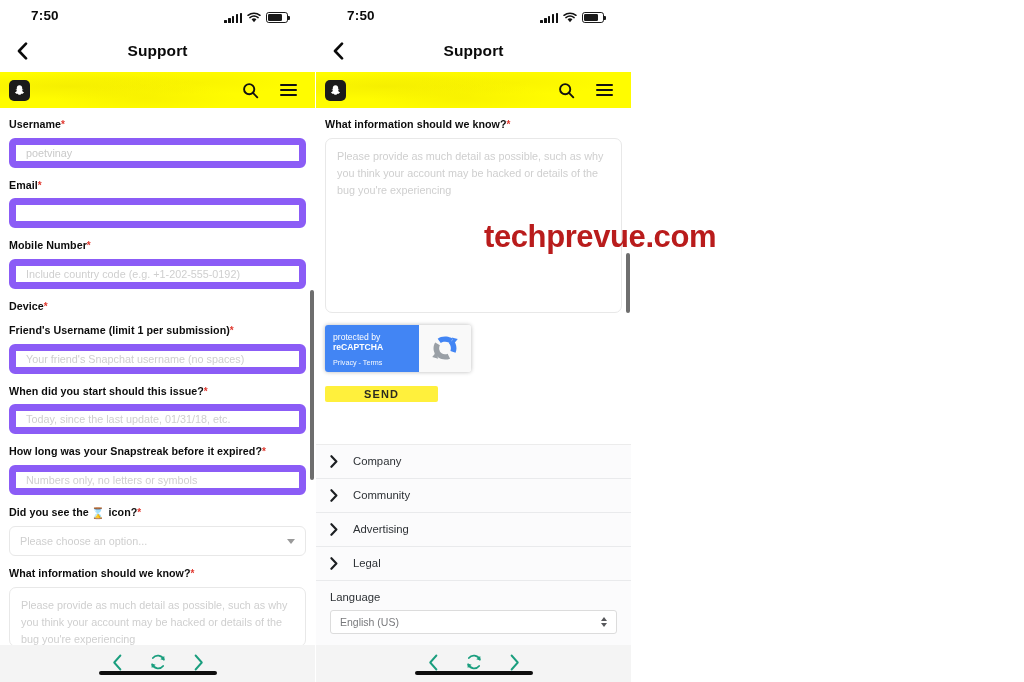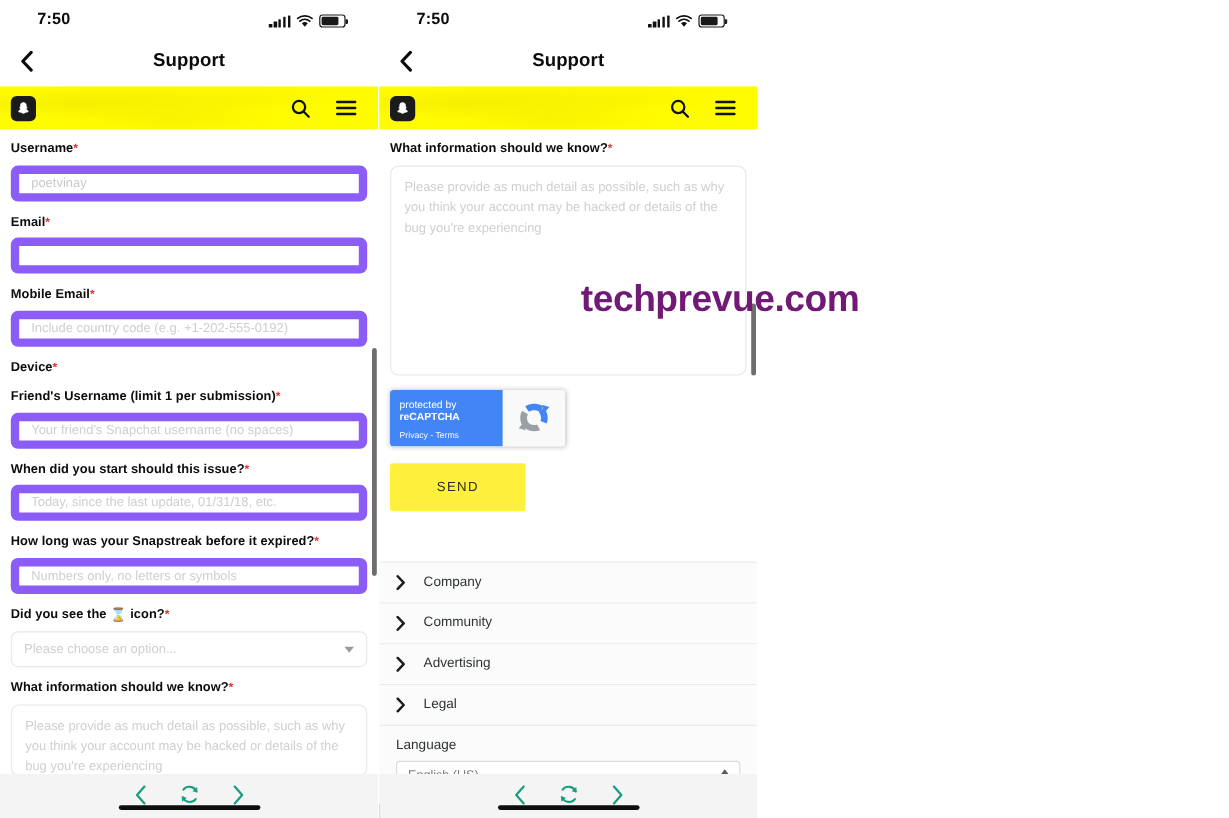--- a/index.html
+++ b/index.html
@@ -280,27 +280,27 @@
   .rc-right {
     width: 52px;
     background: #f9f9f9;
     display: flex; align-items: center; justify-content: center;
   }
   .rc-right svg { display: block; }
 
   .send-btn {
     margin-top: 14px;
     width: 113px;
-    height: 40px;
+    height: 16px;
     background: #FFF03C;
     border: none;
     border-radius: 2px;
     font-family: "Liberation Sans", sans-serif;
     font-size: 11px;
-    font-weight: normal;
+    font-weight: bold;
     color: #2b2b20;
     letter-spacing: 1.1px;
     cursor: pointer;
   }
 
   
   .accordion {
     margin-top: 42px;
     border-top: 1px solid #ececec;
     margin-left: -9px;
@@ -371,24 +371,24 @@
     align-items: center;
     gap: 17px;
     padding-left: 14px;
     overflow: hidden;
   }
 
   
   .watermark {
     position: absolute;
     left: 484px;
-    top: 231px;
+    top: 219px;
     font-size: 31px;
     font-weight: bold;
-    color: #701a75;
+    color: #b91c1c;
     letter-spacing: -0.4px;
     z-index: 40;
     pointer-events: none;
     white-space: nowrap;
   }
 
   
   .bottombar {
     position: absolute;
     bottom: 0;
@@ -502,21 +502,21 @@
 
       <div class="field">
         <div class="field-label">
           <span>Email</span><span class="req">*</span>
         </div>
         <div class="input"></div>
       </div>
 
       <div class="field">
         <div class="field-label">
-          <span>Mobile Email</span><span class="req">*</span>
+          <span>Mobile Number</span><span class="req">*</span>
         </div>
         <div class="input">Include country code (e.g. +1-202-555-0192)</div>
       </div>
 
       <div class="field">
         <div class="field-label">
           <span>Device</span><span class="req">*</span>
         </div>
       </div>
 

